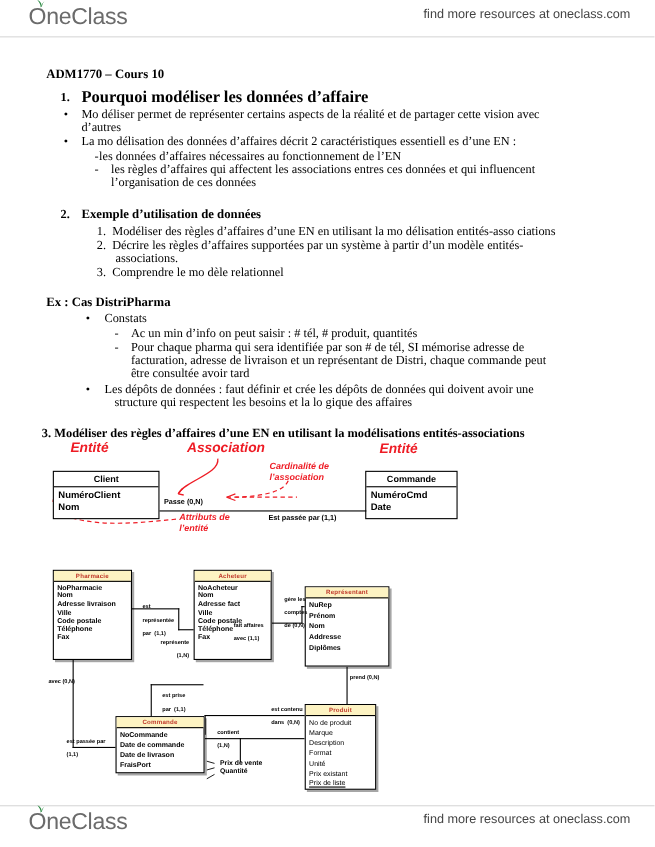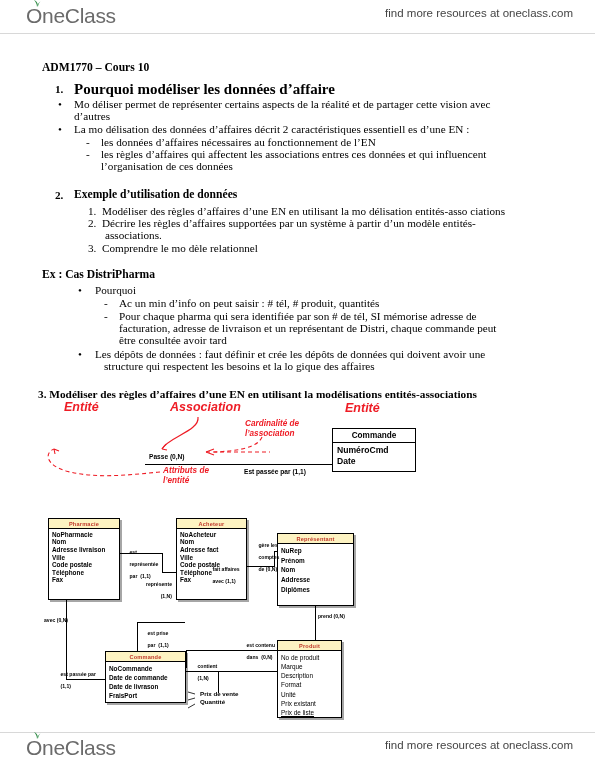--- a/index.html
+++ b/index.html
@@ -95,37 +95,37 @@
     <div class="ln b" style="left:74px;top:25px;font-size:15px;">Pourquoi modéliser les données d’affaire</div>
 
     <div class="ln" style="left:58px;top:40px;">•</div>
     <div class="ln" style="left:74px;top:40px;">Mo déliser permet de représenter certains aspects de la réalité et de partager cette vision avec</div>
     <div class="ln" style="left:74px;top:52px;">d’autres</div>
 
     <div class="ln" style="left:58px;top:65px;">•</div>
     <div class="ln" style="left:74px;top:65px;">La mo délisation des données d’affaires décrit 2 caractéristiques essentiell es d’une EN :</div>
 
     <div class="ln" style="left:86px;top:78px;">-</div>
-    <div class="ln" style="left:101px;top:78px;">les données d’affaires nécessaires au fonctionnement de l’EN</div>
+    <div class="ln" style="left:90px;top:78px;">les données d’affaires nécessaires au fonctionnement de l’EN</div>
     <div class="ln" style="left:86px;top:90px;">-</div>
     <div class="ln" style="left:101px;top:90px;">les règles d’affaires qui affectent les associations entres ces données et qui influencent</div>
     <div class="ln" style="left:101px;top:102px;">l’organisation de ces données</div>
 
     <div class="ln b" style="left:55px;top:131px;">2.</div>
     <div class="ln b" style="left:74px;top:131px;font-size:11.6px;">Exemple d’utilisation de données</div>
 
     <div class="ln" style="left:88px;top:147px;">1.  Modéliser des règles d’affaires d’une EN en utilisant la mo délisation entités-asso ciations</div>
     <div class="ln" style="left:88px;top:159px;">2.  Décrire les règles d’affaires supportées par un système à partir d’un modèle entités-</div>
     <div class="ln" style="left:105px;top:171px;">associations.</div>
     <div class="ln" style="left:88px;top:184px;">3.  Comprendre le mo dèle relationnel</div>
 
     <div class="ln b" style="left:42px;top:211px;font-size:11.6px;">Ex : Cas DistriPharma</div>
 
     <div class="ln" style="left:78px;top:226px;">•</div>
-    <div class="ln" style="left:95px;top:226px;">Pourquoi</div>
+    <div class="ln" style="left:95px;top:226px;">Constats</div>
 
     <div class="ln" style="left:104px;top:239px;">-</div>
     <div class="ln" style="left:119px;top:239px;">Ac un min d’info on peut saisir : # tél, # produit, quantités</div>
     <div class="ln" style="left:104px;top:252px;">-</div>
     <div class="ln" style="left:119px;top:252px;">Pour chaque pharma qui sera identifiée par son # de tél, SI mémorise adresse de</div>
     <div class="ln" style="left:119px;top:264px;font-family:Liberation Serif, serif;">facturation, adresse de livraison et un représentant de Distri, chaque commande peut</div>
     <div class="ln" style="left:119px;top:276px;">être consultée avoir tard</div>
 
     <div class="ln" style="left:78px;top:290px;">•</div>
     <div class="ln" style="left:95px;top:290px;">Les dépôts de données : faut définir et crée les dépôts de données qui doivent avoir une</div>
@@ -150,20 +150,27 @@
       <path d="M162 54 l4 -5 M162 54 l5 1" stroke="#ee1c25" stroke-width="1.2" fill="none"></path>
 
       <path d="M262 42 C258 52 240 56 214 57" stroke="#ee1c25" stroke-width="1.1" fill="none" stroke-dasharray="4,3"></path>
       <path d="M206 57 l8 -3 M206 57 l8 3" stroke="#ee1c25" stroke-width="1.1" fill="none"></path>
       <line x1="206" y1="57" x2="270" y2="57" stroke="#ee1c25" stroke-width="1.1" stroke-dasharray="4,3"></line>
 
       <path d="M160 77 C128 80 96 84 66 76 C46 70 44 58 54 54" stroke="#ee1c25" stroke-width="1.1" fill="none" stroke-dasharray="4,3"></path>
       <path d="M54 54 l5 2 M54 54 l1 5" stroke="#ee1c25" stroke-width="1.1" fill="none"></path>
     </svg>
 
+    <div class="ent e1" style="left:48px;top:428px;width:97px;height:44px;">
+      <div class="hd">Client</div>
+      <div class="bd">
+        <div>NuméroClient</div>
+        <div>Nom</div>
+      </div>
+    </div>
 
     <div class="ent e1" style="left:332px;top:428px;width:84px;height:44px;">
       <div class="hd">Commande</div>
       <div class="bd">
         <div>NuméroCmd</div>
         <div>Date</div>
       </div>
     </div>
 
     <div class="ln-h" style="left:145px;top:464px;width:188px;"></div>

